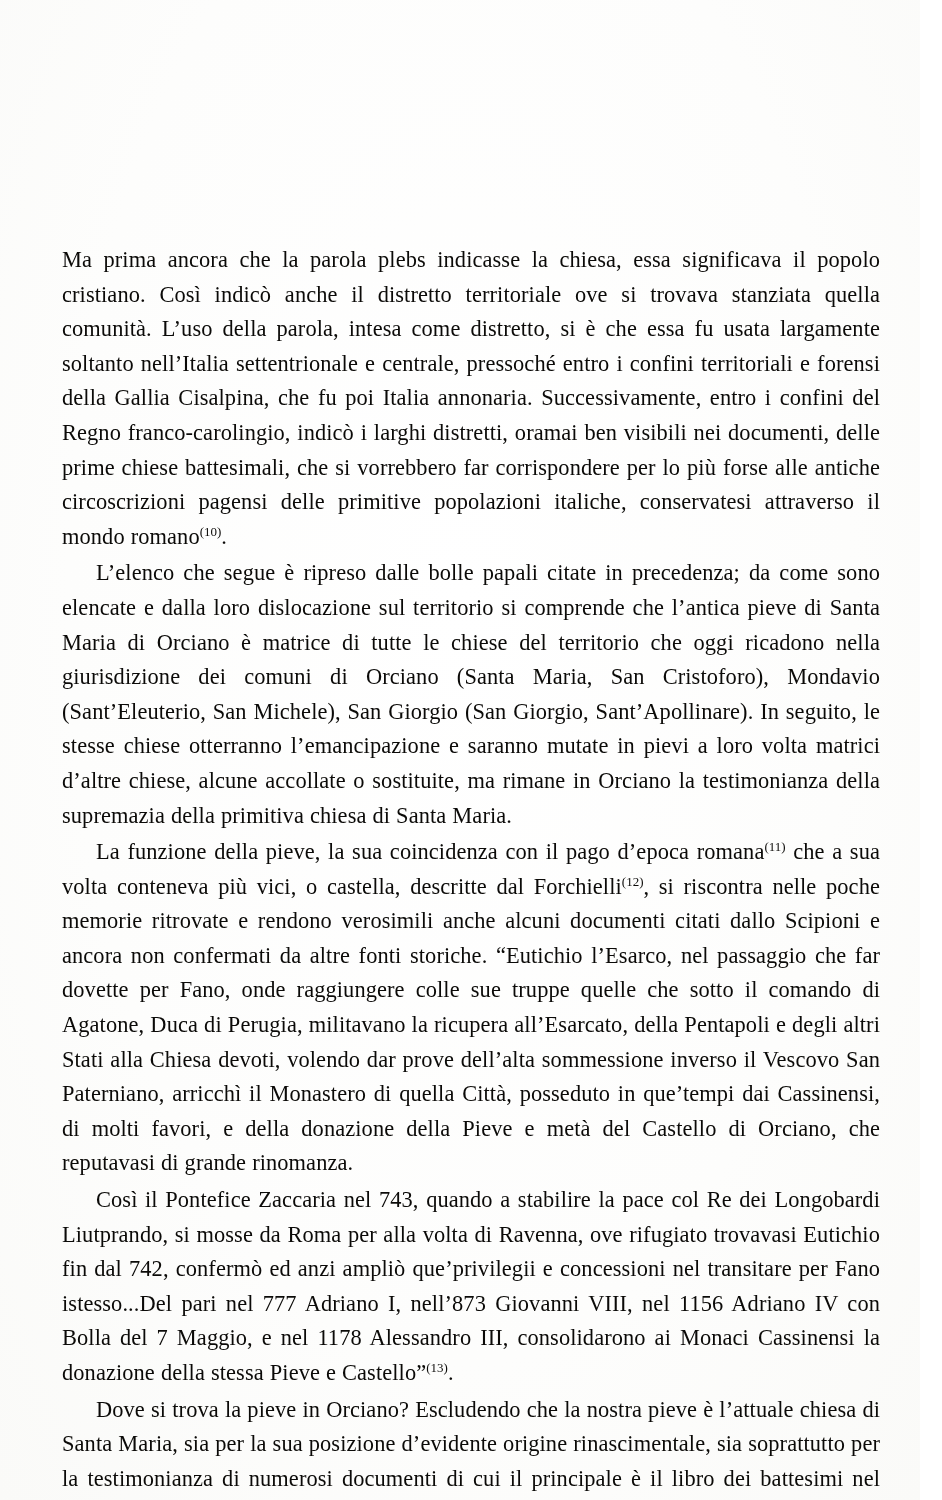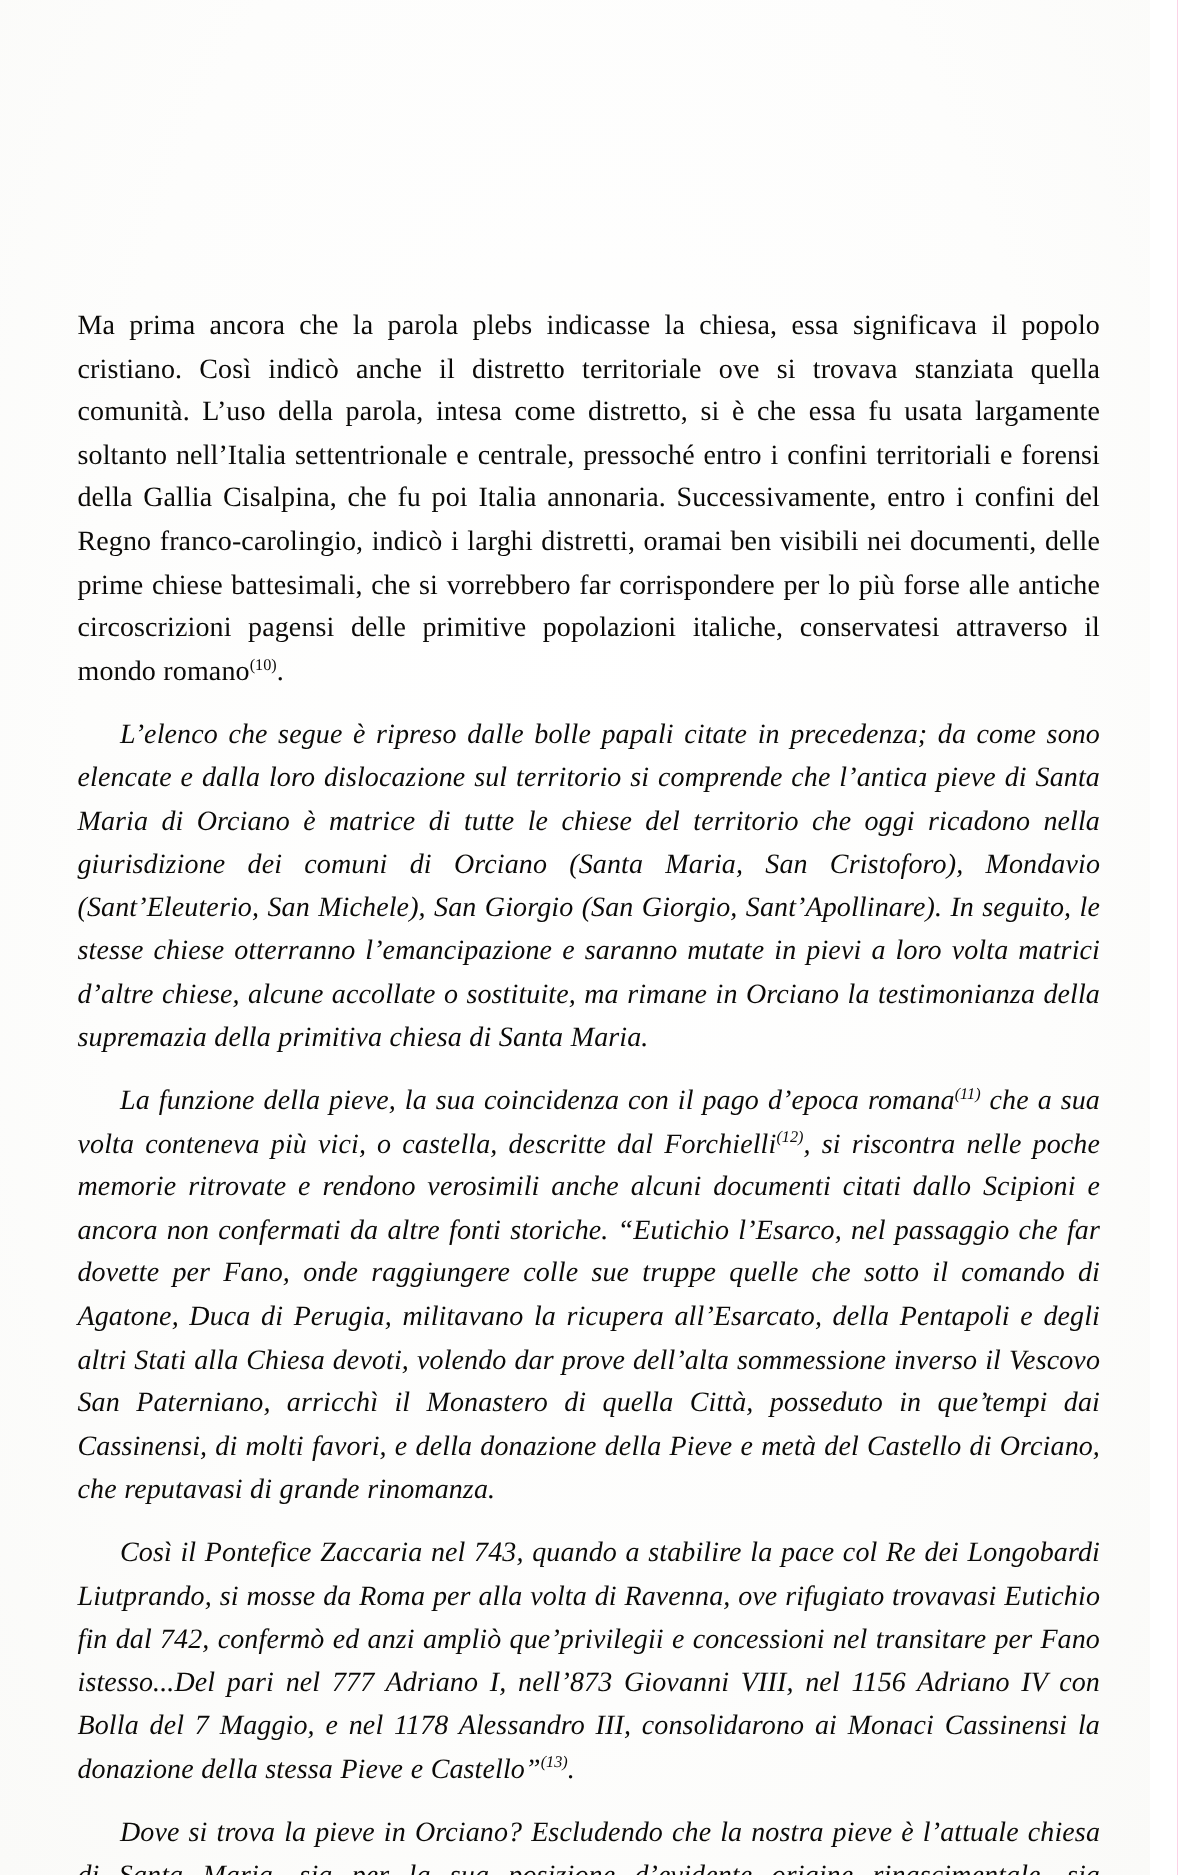--- a/index.html
+++ b/index.html
@@ -36,22 +36,21 @@
     margin: 0;
     text-align: justify;
     text-justify: inter-word;
     font-size: 22.4px;
     line-height: 34.6px;
     letter-spacing: 0.1px;
     word-spacing: 0.3px;
     -webkit-font-smoothing: antialiased;
   }
   p.para + p.para {
-    margin-top: 16px;
-    font-style: italic;
+    margin-top: 2px;
   }
   p.indent {
     text-indent: 34px;
   }
   
   p.para:last-child {
     text-align-last: left;
   }
   sup.fn {
     font-size: 0.58em;

